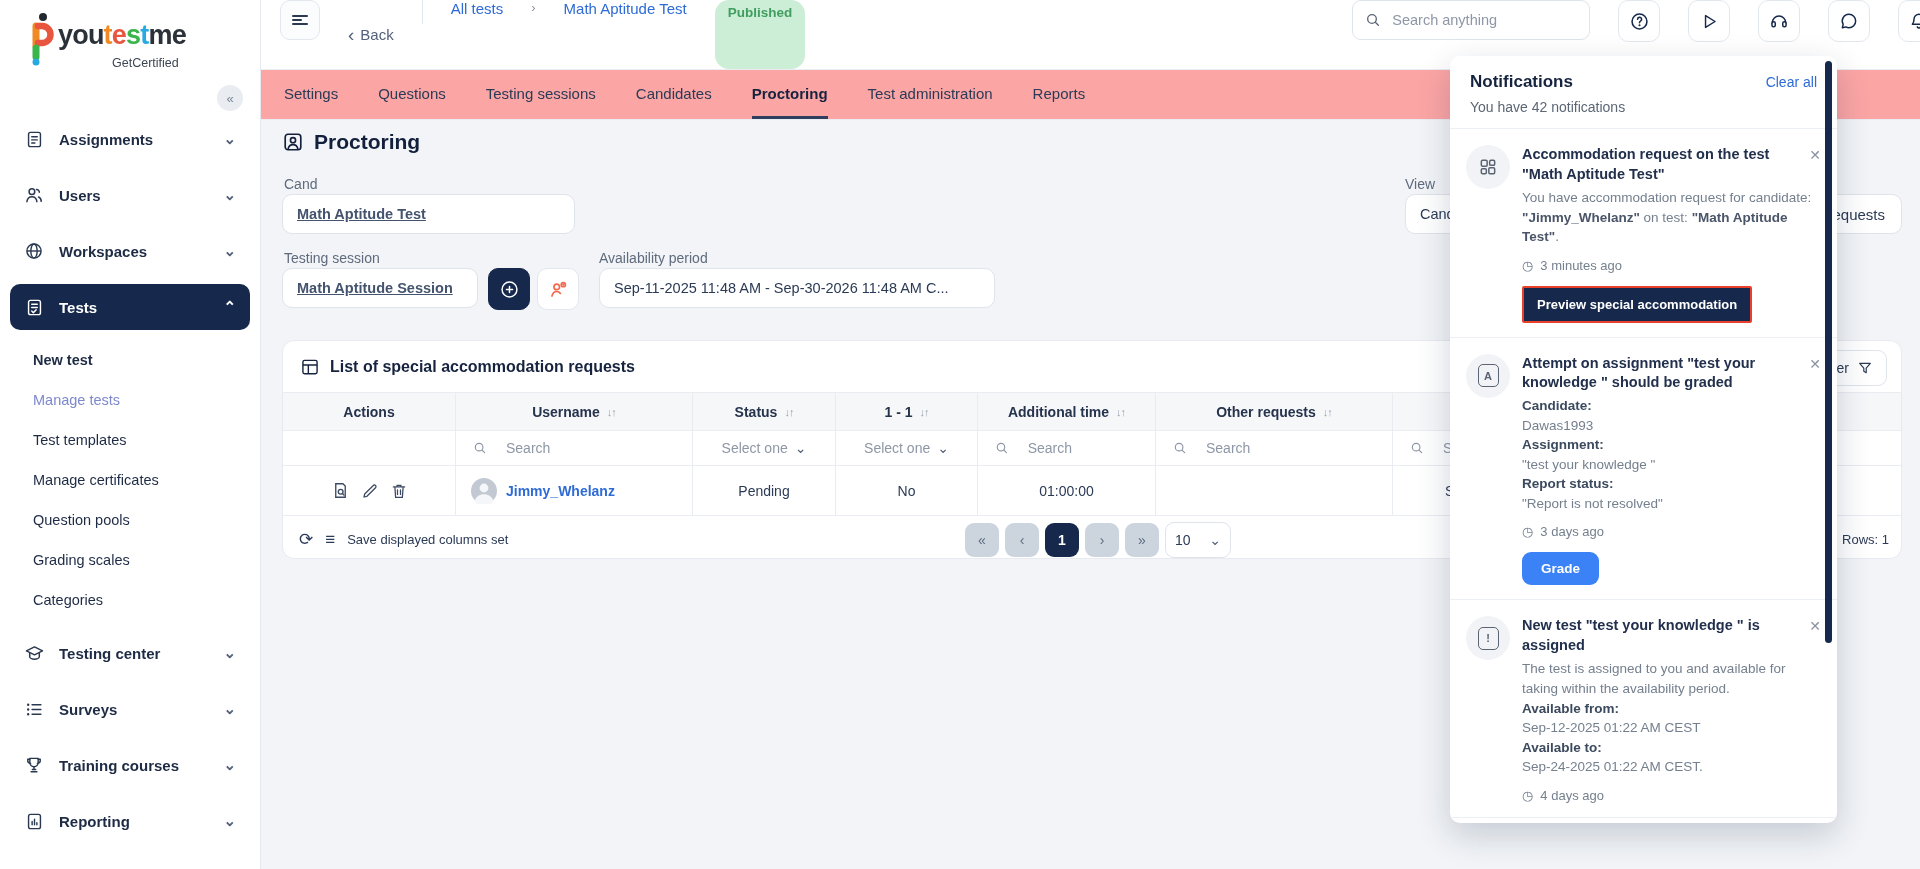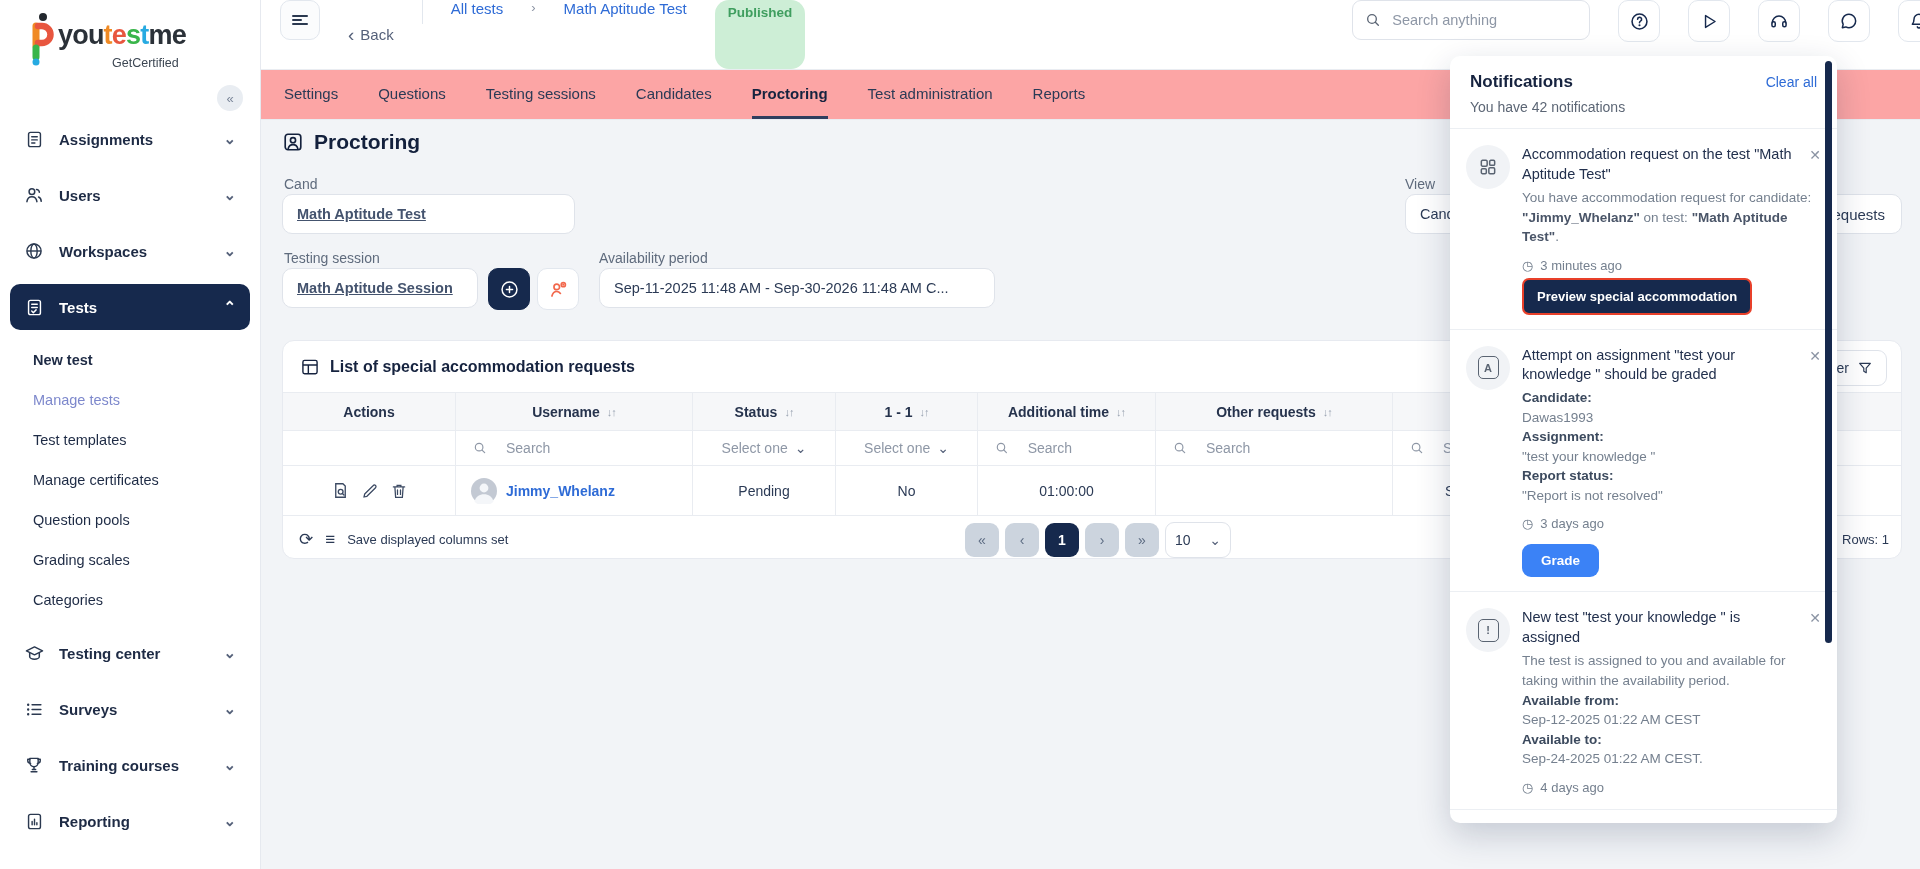--- a/index.html
+++ b/index.html
@@ -133,31 +133,31 @@
   .np-clear{position:absolute;right:20px;top:18px;color:#2e6bd6;font-size:14px;cursor:pointer}
   .np-sub{margin-top:7px;font-size:14px;color:#5c6675}
   .nitem{position:relative;display:flex;gap:12px;padding:16px 18px 14px 16px;border-bottom:1px solid #eceff3}
   .np-icon{width:44px;height:44px;border-radius:50%;background:#f1f3f6;display:grid;place-items:center;
            flex:none;color:#5a6472}
   .glyph-box{width:19px;height:21px;border:1.7px solid #5a6472;border-radius:5px;display:grid;
              place-items:center;font-size:11px;font-weight:700;color:#5a6472}
   .g-a::before{content:"A"}
   .g-ex::before{content:"!"}
   .nbody{flex:1;min-width:0}
-  .ntitle{font-size:14.5px;font-weight:400;color:#22304d;line-height:1.35;padding-right:24px}
+  .ntitle{font-size:14.5px;font-weight:700;color:#22304d;line-height:1.35;padding-right:24px}
   .ntext{font-size:13.5px;color:#75808f;line-height:1.45;margin-top:4px}
   .ntext b{color:#4a5568}
   .nfield-l{font-size:13.5px;font-weight:700;color:#3c4a5e;line-height:1.45}
   .nfield-v{font-size:13.5px;color:#75808f;line-height:1.45}
   .ntime{display:flex;gap:7px;align-items:center;color:#75808f;font-size:13px;margin-top:11px}
   .clock::before{content:"\25F7";font-size:13px;color:#75808f}
   .nclose{position:absolute;right:16px;top:18px;color:#8a93a3;font-size:14px;cursor:pointer}
   .nclose::before{content:"\2715"}
-  .btn-preview{margin-top:5px;display:inline-block;background:#16294d;color:#fff;font-weight:700;
-               font-size:13px;padding:9px 13px;border-radius:7px;border:2px solid #e8402a;cursor:pointer}
+  .btn-preview{margin-top:13px;display:inline-block;background:#16294d;color:#fff;font-weight:700;
+               font-size:13px;padding:9px 13px;border-radius:2px;border:2px solid #e8402a;cursor:pointer}
   .btn-grade{margin-top:13px;display:inline-block;background:#3b82f6;color:#fff;font-weight:700;
              font-size:13.5px;padding:9px 19px;border-radius:9px;cursor:pointer}
   .np-scroll{position:absolute;right:5px;top:5px;width:7px;height:582px;background:#16294d;border-radius:4px;z-index:7}
 </style>
 </head>
 <body>
 
 <div class="app">
 
   <div class="sidebar">

